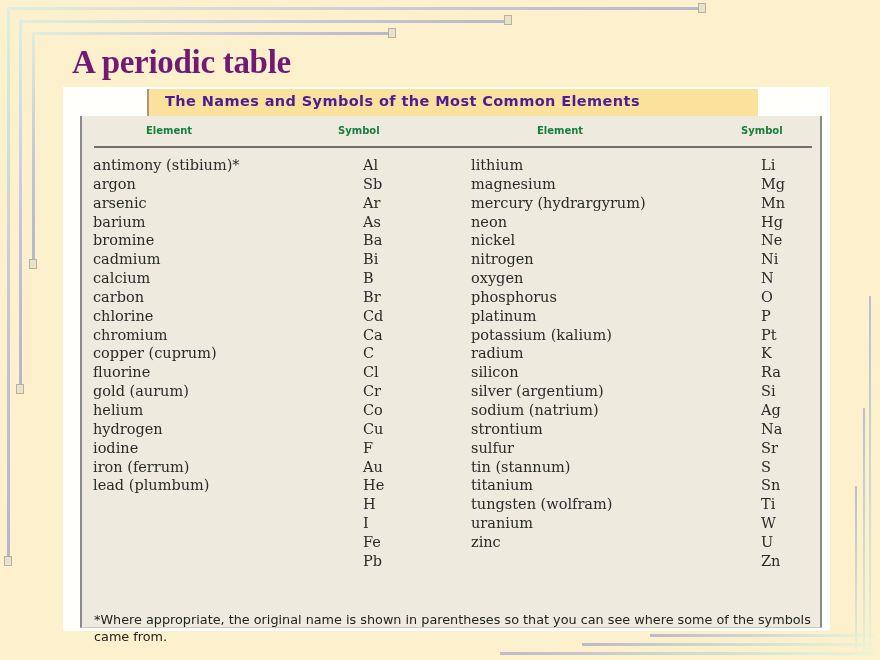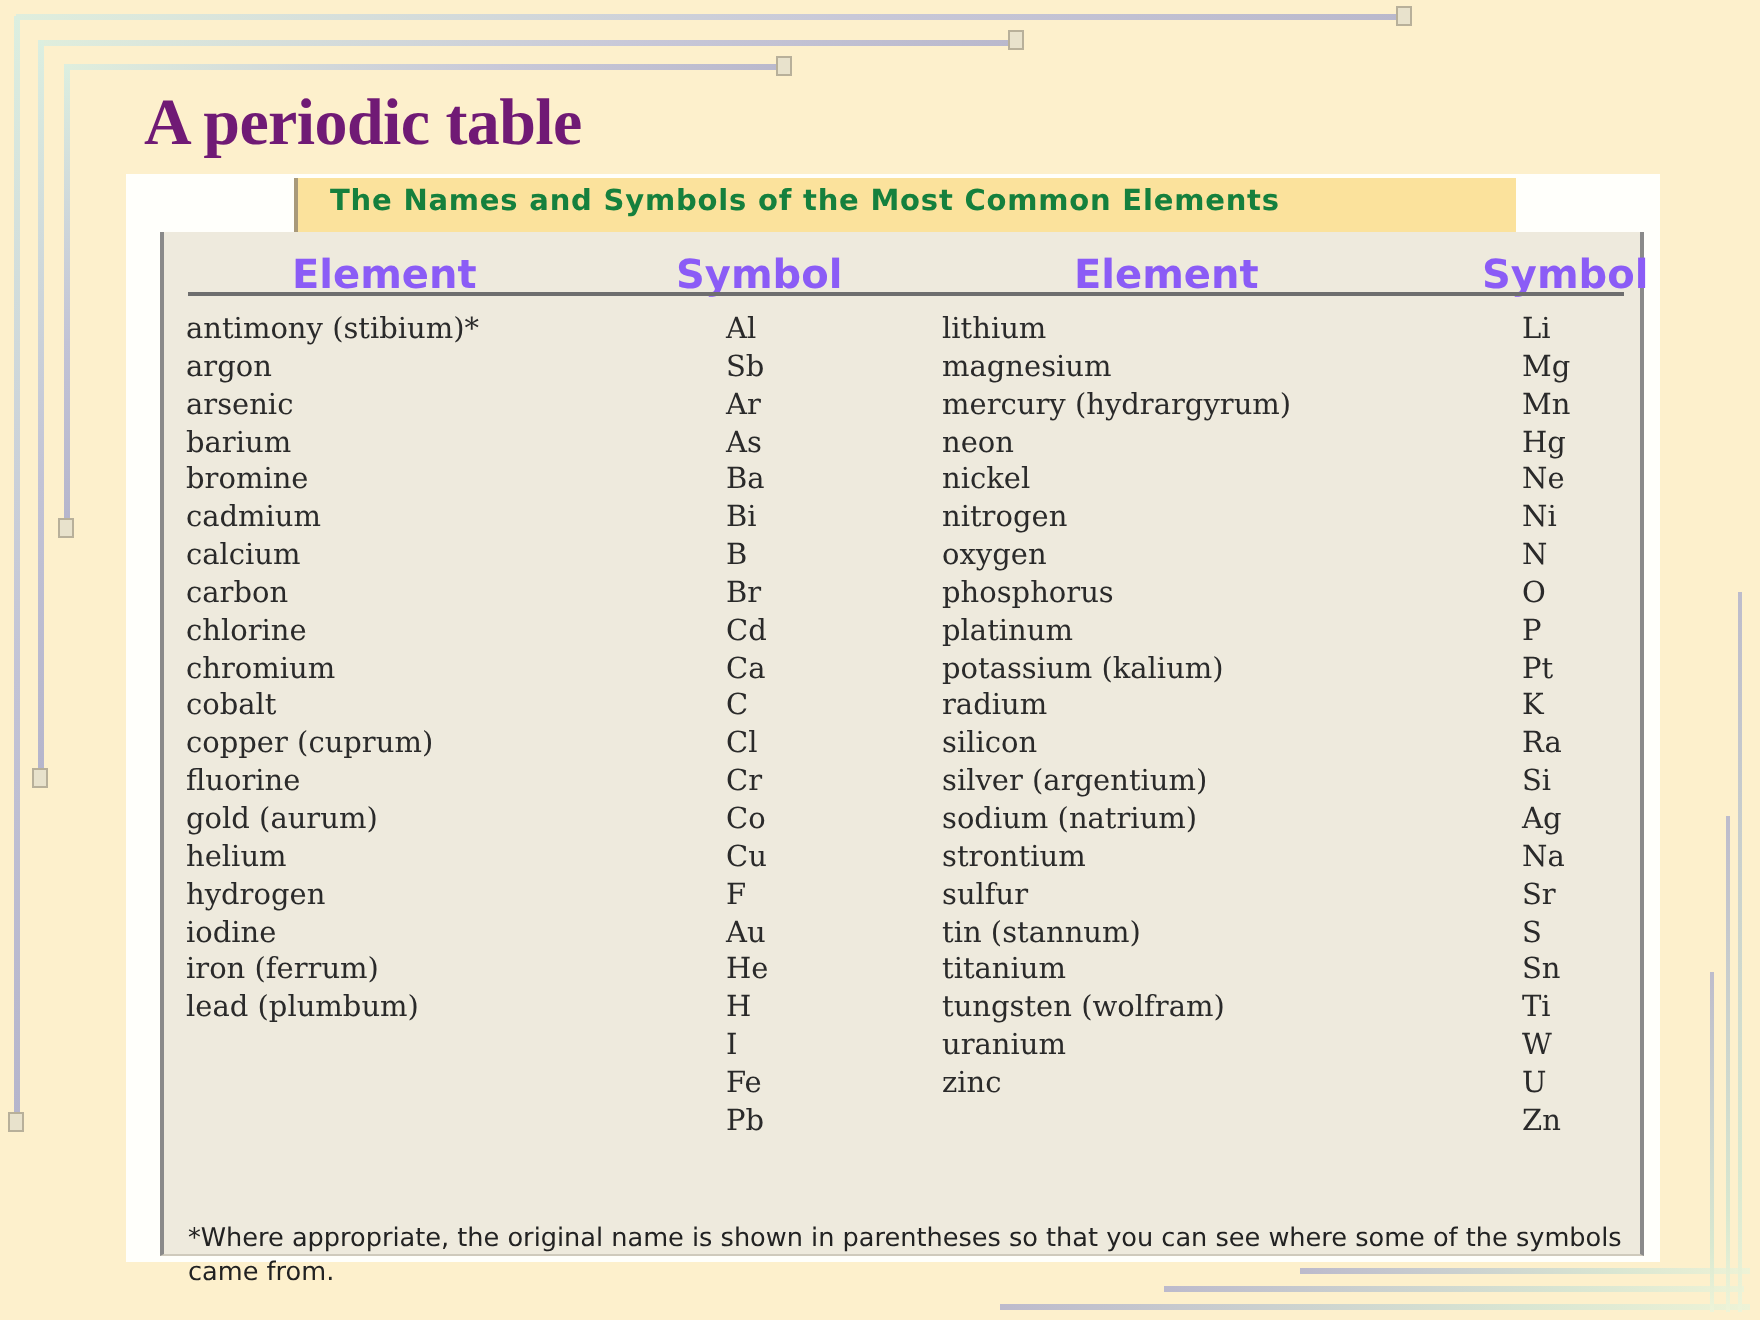--- a/index.html
+++ b/index.html
@@ -6,23 +6,23 @@
   body { width:880px; height:660px; background:#fdf0cc; position:relative; overflow:hidden; font-family:"DejaVu Serif", serif; }
   .deco { position:absolute; }
   .hline { height:3px; background:linear-gradient(90deg,#dfeedd 0%,#c8c8d8 60%,#b9b8cc 100%); }
   .vline { width:3px; background:linear-gradient(180deg,#dcefe0 0%,#c2c3d6 60%,#b5b5cc 100%); }
   .knob { position:absolute; width:8px; height:10px; border:1px solid #b8b09a; background:#e8e2cc; box-sizing:border-box; }
   .bline { height:3px; background:linear-gradient(90deg,#bcbacc 0%,#d9e6d2 70%,#eef3d6 100%); }
   .rline { width:2px; background:linear-gradient(180deg,#bdbccc 0%,#d8e8d0 80%,#eef4d8 100%); }
   .title { position:absolute; left:72px; top:44px; font-family:"Liberation Serif", serif; font-weight:bold; font-size:33px; color:#701a75; letter-spacing:-0.3px; }
   .white-panel { position:absolute; left:63px; top:87px; width:767px; height:544px; background:#fffffb; }
   .heading-bar { position:absolute; left:147px; top:89px; width:611px; height:27px; background:#fbe29c; border-left:2px solid #a99a7a; box-sizing:border-box; }
-  .heading-text { position:absolute; left:16px; top:4px; font-family:"DejaVu Sans", sans-serif; font-weight:bold; font-size:14.5px; color:#15803d; letter-spacing:0.4px; white-space:nowrap; }
+  .heading-text { position:absolute; left:16px; top:4px; font-family:"DejaVu Sans", sans-serif; font-weight:bold; font-size:14.5px; color:#4c1d95; letter-spacing:0.4px; white-space:nowrap; }
   .card { position:absolute; left:80px; top:116px; width:742px; height:512px; background:#eeeadd; border-left:2px solid #8a8a8a; border-right:2px solid #8a8a8a; border-bottom:1px solid #cfcabc; box-sizing:border-box; }
-  .colhead { position:absolute; top:9px; font-family:"DejaVu Sans", sans-serif; font-weight:bold; font-size:20px; color:#8b5cf6; }
+  .colhead { position:absolute; top:9px; font-family:"DejaVu Sans", sans-serif; font-weight:bold; font-size:10px; color:#15803d; }
   .rule { position:absolute; left:12px; right:8px; top:30px; height:2px; background:#6e6e6e; }
   .col { position:absolute; top:40px; }
   .row { height:18.85px; line-height:18.85px; font-family:"DejaVu Serif", serif; font-size:14.5px; color:#2a2a2a; white-space:nowrap; }
   .footnote { position:absolute; left:12px; top:466px; width:725px; font-family:"DejaVu Sans", sans-serif; font-size:12.8px; line-height:17px; color:#222;margin-top:29px; }
 </style>
 </head>
 <body>
 
 <div class="deco hline" style="left:8px; top:7px; width:697px;"></div>
 <div class="knob" style="left:698px; top:3px;"></div>
@@ -64,21 +64,20 @@
       <div class="row">antimony (stibium)*</div>
       <div class="row">argon</div>
       <div class="row">arsenic</div>
       <div class="row">barium</div>
       <div class="row">bromine</div>
       <div class="row">cadmium</div>
       <div class="row">calcium</div>
       <div class="row">carbon</div>
       <div class="row">chlorine</div>
       <div class="row">chromium</div>
-      <div class="row">cobalt</div>
       <div class="row">copper (cuprum)</div>
       <div class="row">fluorine</div>
       <div class="row">gold (aurum)</div>
       <div class="row">helium</div>
       <div class="row">hydrogen</div>
       <div class="row">iodine</div>
       <div class="row">iron (ferrum)</div>
       <div class="row">lead (plumbum)</div>
     </div>
   <div class="col" id="col-ls" style="left:281px;">

